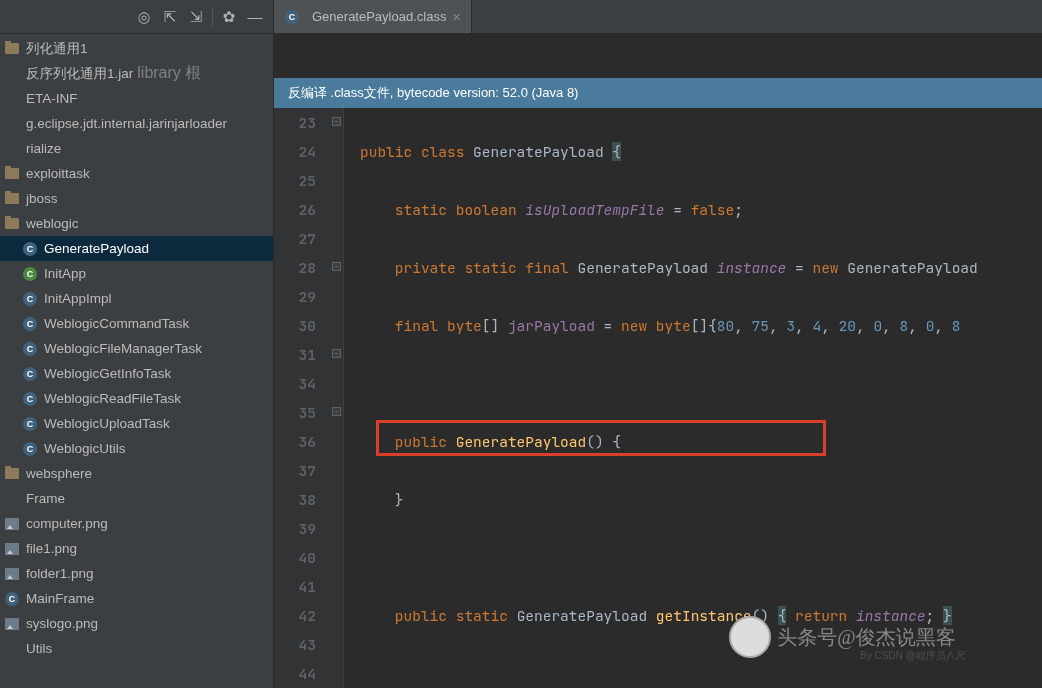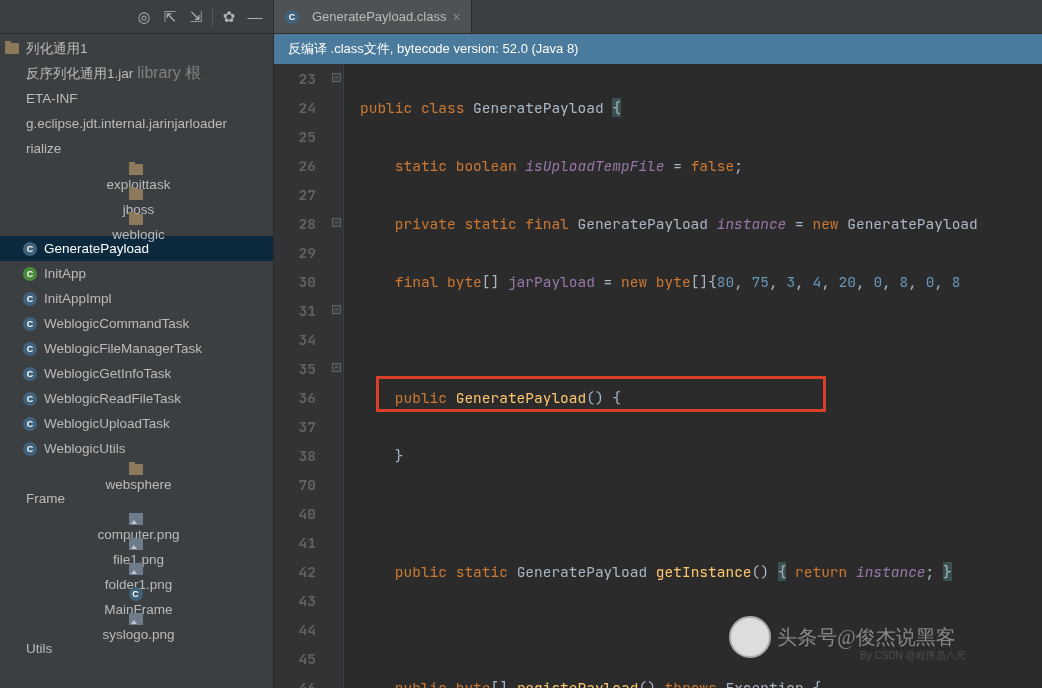--- a/index.html
+++ b/index.html
@@ -53,21 +53,21 @@
   color: #bbbbbb;
 }
 .tree-item.selected { background: #0d293e; color: #ffffff; }
 .tree-icon {
   width: 16px; height: 16px;
   margin-right: 6px;
   display: inline-flex; align-items: center; justify-content: center;
   flex-shrink: 0;
 }
 .indent-0 { padding-left: 4px; }
-.indent-1 { padding-left: 4px; flex-direction: column; }
+.indent-1 { padding-left: 4px; }
 .indent-2 { padding-left: 22px; }
 .icon-folder { background:#8c7a5b; border-radius:1px; width:14px; height:11px; position:relative; }
 .icon-folder::before { content:""; position:absolute; top:-2px; left:0; width:6px; height:2px; background:#8c7a5b; }
 .icon-class {
   width:14px; height:14px; border-radius:50%;
   background:#4a8a3f;
   color:#fff; font-size:9px; font-weight:bold;
   display:flex; align-items:center; justify-content:center;
 }
 .icon-class.blue { background:#40627c; }
@@ -105,20 +105,21 @@
   gap: 6px;
   font-size: 13px;
   border-right: 1px solid #2b2b2b;
 }
 .tab .close { color: #888; font-size: 14px; cursor:pointer; }
 .info-bar {
   background: #4a7a9c;
   color: #fff;
   padding: 6px 14px;
   font-size: 13px;
+  margin-top: 44px;
 }
 .code-area {
   flex: 1;
   display: flex;
   overflow: hidden;
   font-family: "Consolas","JetBrains Mono",monospace;
   font-size: 14.5px;
   line-height: 29px;
 }
 .gutter {
@@ -368,21 +369,21 @@
           <div>27</div>
           <div>28</div>
           <div>29</div>
           <div>30</div>
           <div>31</div>
           <div>34</div>
           <div>35</div>
           <div>36</div>
           <div>37</div>
           <div>38</div>
-          <div>70</div>
+          <div>39</div>
           <div>40</div>
           <div>41</div>
           <div>42</div>
           <div>43</div>
           <div>44</div>
           <div>45</div>
           <div>46</div>
         </div>
       <div class="fold-gutter">
         <div class="fold-mark" style="top:9px"></div>

